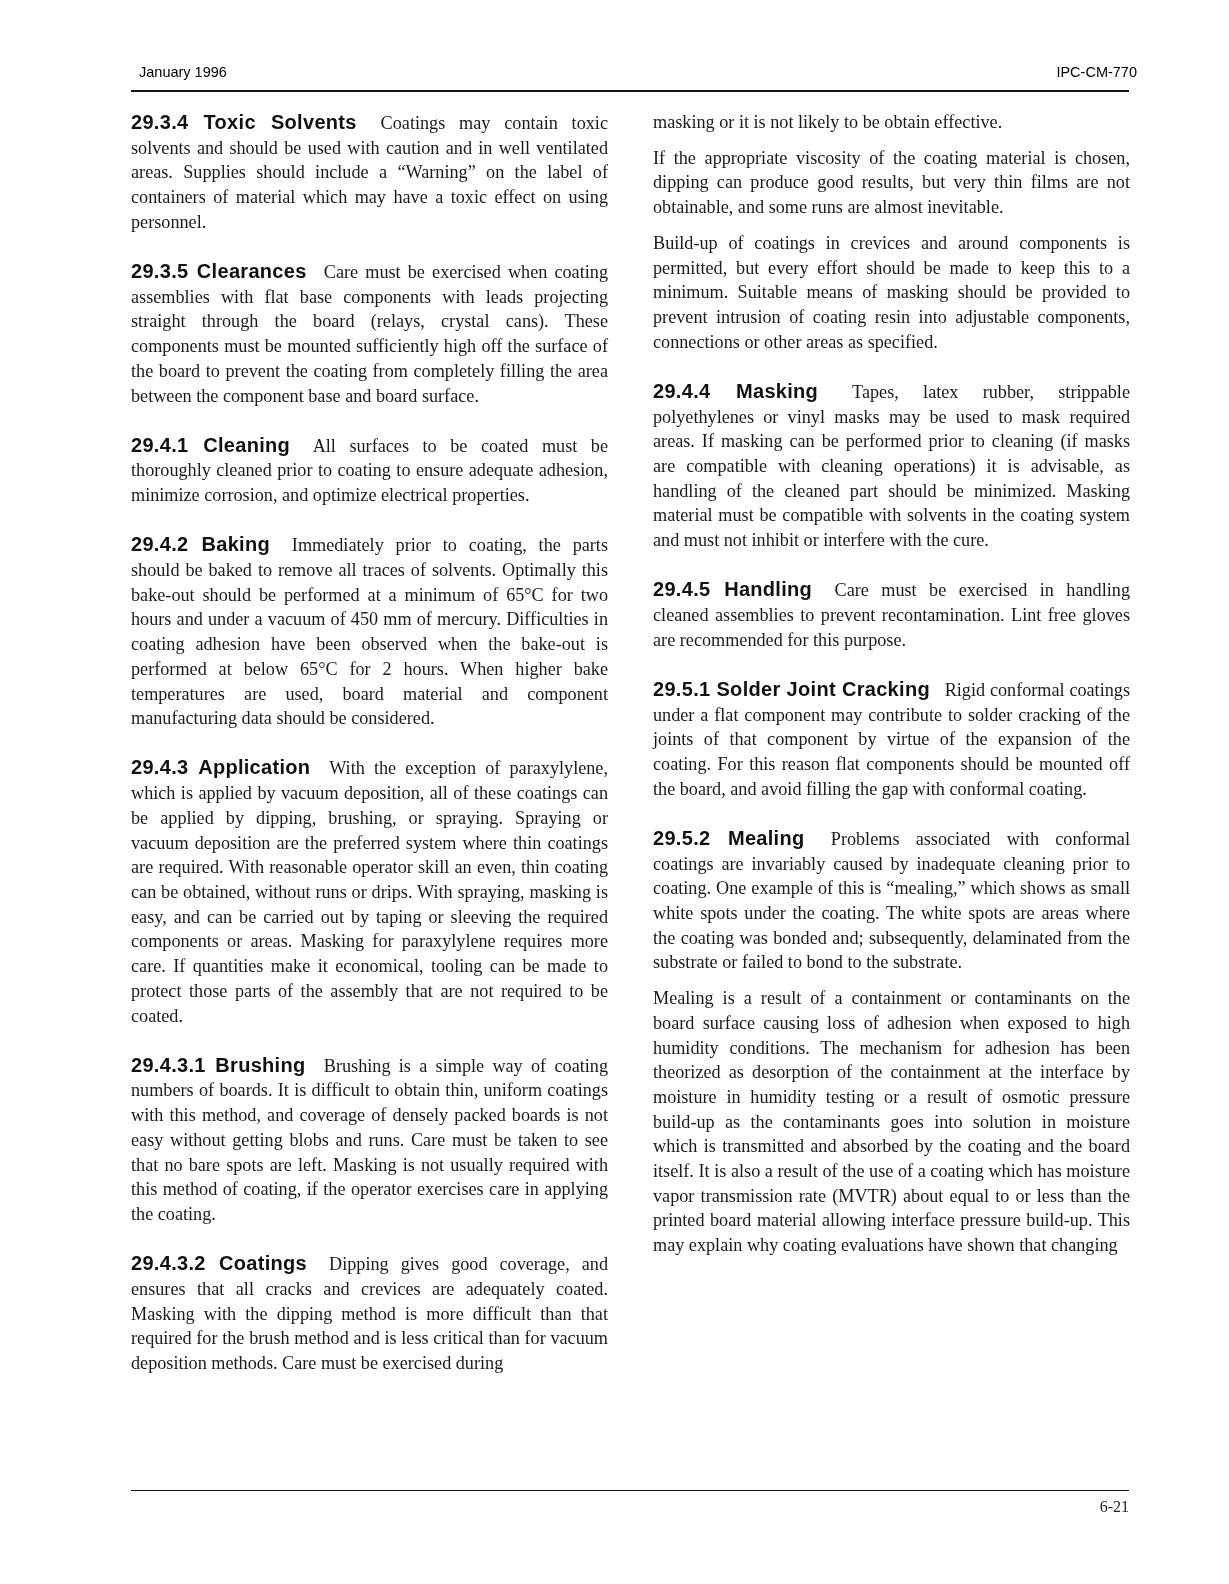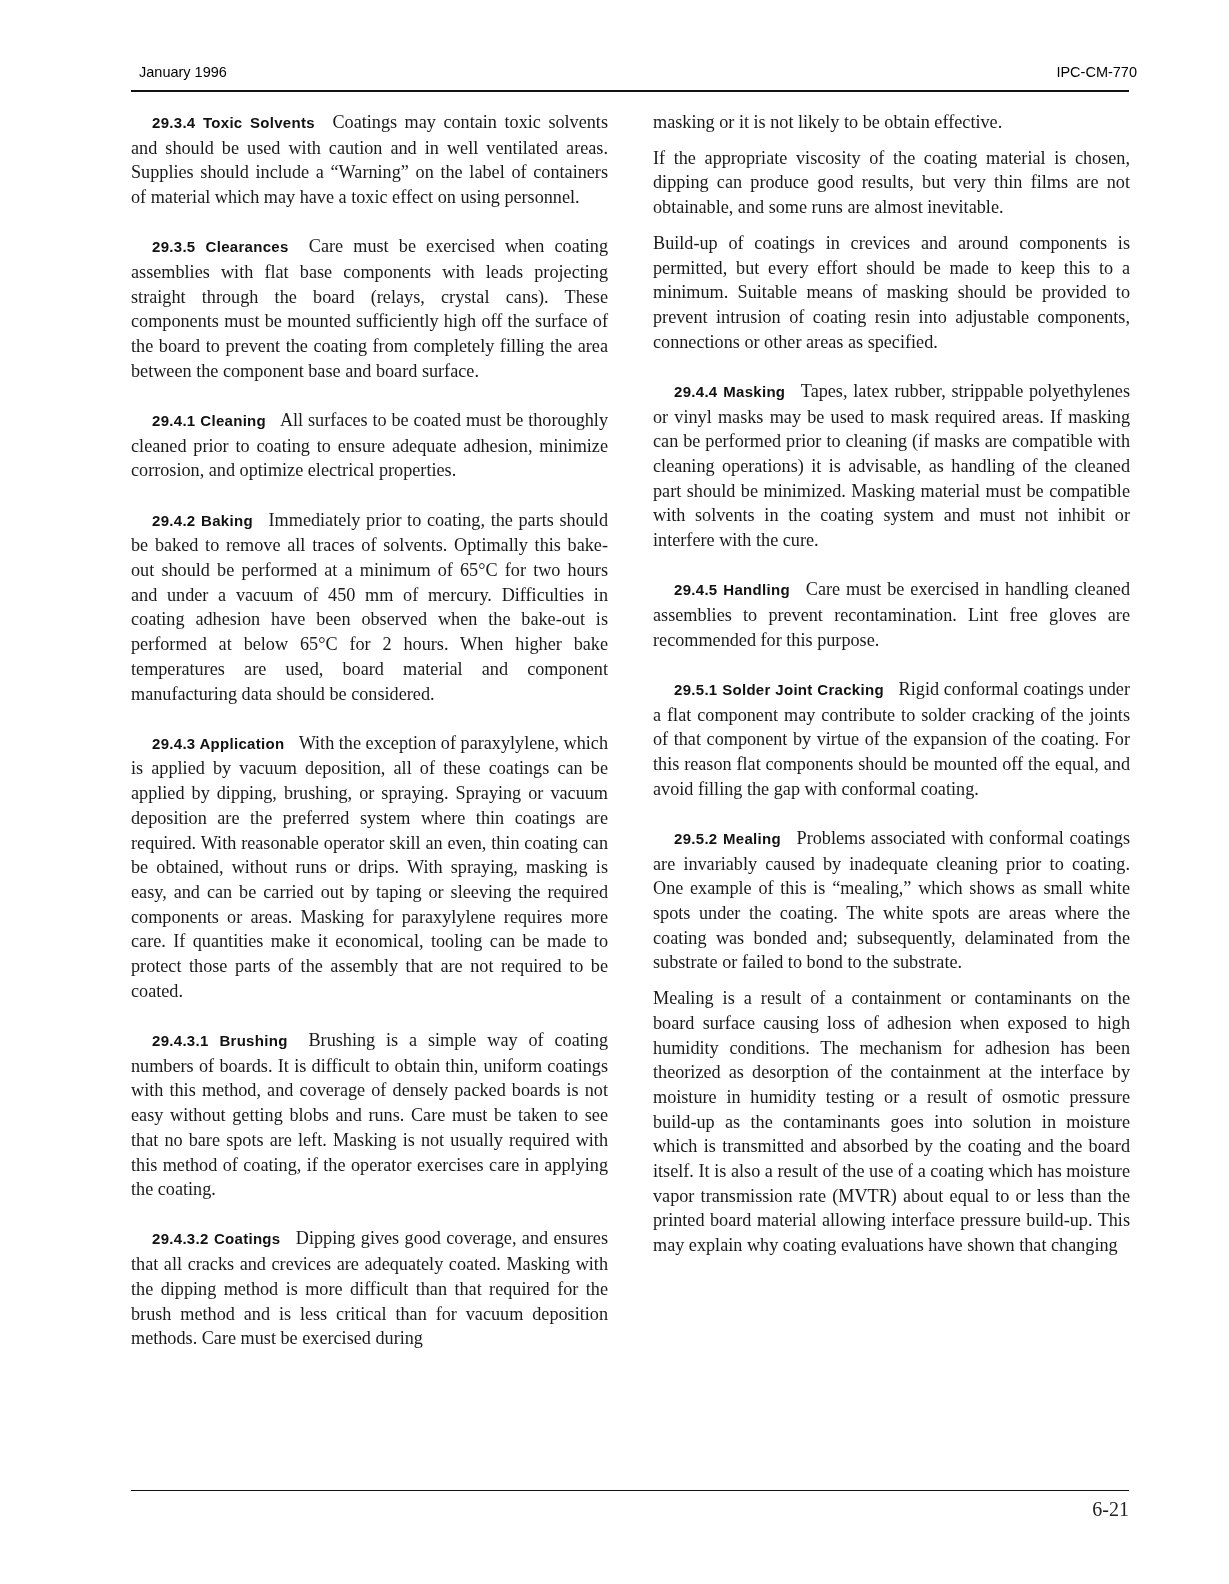--- a/index.html
+++ b/index.html
@@ -3,28 +3,28 @@
   <meta charset="utf-8">
   <style>
     html, body { margin: 0; padding: 0; background: #ffffff; }
     body { width: 1229px; height: 1584px; position: relative; overflow: hidden; color: #111; }
     .header { position: absolute; left: 131px; top: 64px; width: 998px; height: 26px;
       font-family: "Liberation Sans", sans-serif; font-size: 14.5px; color: #000000; margin-left: 8px; }
     .header .left { position: absolute; left: 0; top: 0; }
     .header .right { position: absolute; right: 0; top: 0; }
     .rule-top { position: absolute; left: 131px; top: 90px; width: 998px; height: 0; border-top: 2px solid #111; }
     .rule-bottom { position: absolute; left: 131px; top: 1490px; width: 998px; height: 0; border-top: 1.5px solid #111; }
-    .footer { position: absolute; right: 100px; top: 1498px; font-family: "Liberation Serif", serif; font-size: 20px; color: #222; }
+    .footer { position: absolute; right: 100px; top: 1498px; font-family: "Liberation Serif", serif; font-size: 16px; color: #222; }
     .col { position: absolute; top: 110px; width: 477px;
       font-family: "Liberation Serif", serif; font-size: 18.2px; line-height: 24.7px; text-align: justify; color: #1a1a1a; }
     .col-left { left: 131px; }
     .col-right { left: 653px; }
     .para { margin: 0 0 24.5px 0; }
     .para.cont { margin-bottom: 11px; }
-    .h { font-family: "Liberation Sans", sans-serif; font-weight: bold; font-size: 15px; letter-spacing: 0.3px; margin-right: 10px; color: #111; margin-left: 21px; }
+    .h { font-family: "Liberation Sans", sans-serif; font-weight: bold; font-size: 20px; letter-spacing: 0.3px; margin-right: 10px; color: #111; }
     .section-head { font-family: "Liberation Sans", sans-serif; font-weight: bold; font-size: 15px; margin: 0 0 24px 0; color: #111; letter-spacing: 0.2px; }
     .section-head .num { margin-right: 10px; }
   </style>
 </head>
 <body>
 
 <div class="header">
   <span class="left">January 1996</span>
   <span class="right">IPC-CM-770</span>
 </div>
@@ -68,21 +68,21 @@
   <p class="para">
     <span class="h">29.4.4 Masking</span>
     <span>Tapes, latex rubber, strippable polyethylenes or vinyl masks may be used to mask required areas. If masking can be performed prior to cleaning (if masks are compatible with cleaning operations) it is advisable, as handling of the cleaned part should be minimized. Masking material must be compatible with solvents in the coating system and must not inhibit or interfere with the cure.</span>
   </p>
   <p class="para">
     <span class="h">29.4.5 Handling</span>
     <span>Care must be exercised in handling cleaned assemblies to prevent recontamination. Lint free gloves are recommended for this purpose.</span>
   </p>
   <p class="para">
     <span class="h">29.5.1 Solder Joint Cracking</span>
-    <span>Rigid conformal coatings under a flat component may contribute to solder cracking of the joints of that component by virtue of the expansion of the coating. For this reason flat components should be mounted off the equal, and avoid filling the gap with conformal coating.</span>
+    <span>Rigid conformal coatings under a flat component may contribute to solder cracking of the joints of that component by virtue of the expansion of the coating. For this reason flat components should be mounted off the board, and avoid filling the gap with conformal coating.</span>
   </p>
   <p class="para cont">
     <span class="h">29.5.2 Mealing</span>
     <span>Problems associated with conformal coatings are invariably caused by inadequate cleaning prior to coating. One example of this is “mealing,” which shows as small white spots under the coating. The white spots are areas where the coating was bonded and; subsequently, delaminated from the substrate or failed to bond to the substrate.</span>
   </p>
   <p class="para">Mealing is a result of a containment or contaminants on the board surface causing loss of adhesion when exposed to high humidity conditions. The mechanism for adhesion has been theorized as desorption of the containment at the interface by moisture in humidity testing or a result of osmotic pressure build-up as the contaminants goes into solution in moisture which is transmitted and absorbed by the coating and the board itself. It is also a result of the use of a coating which has moisture vapor transmission rate (MVTR) about equal to or less than the printed board material allowing interface pressure build-up. This may explain why coating evaluations have shown that changing</p>
 </div>
 
 <div class="rule-bottom"></div>
 <div class="footer">6-21</div>

